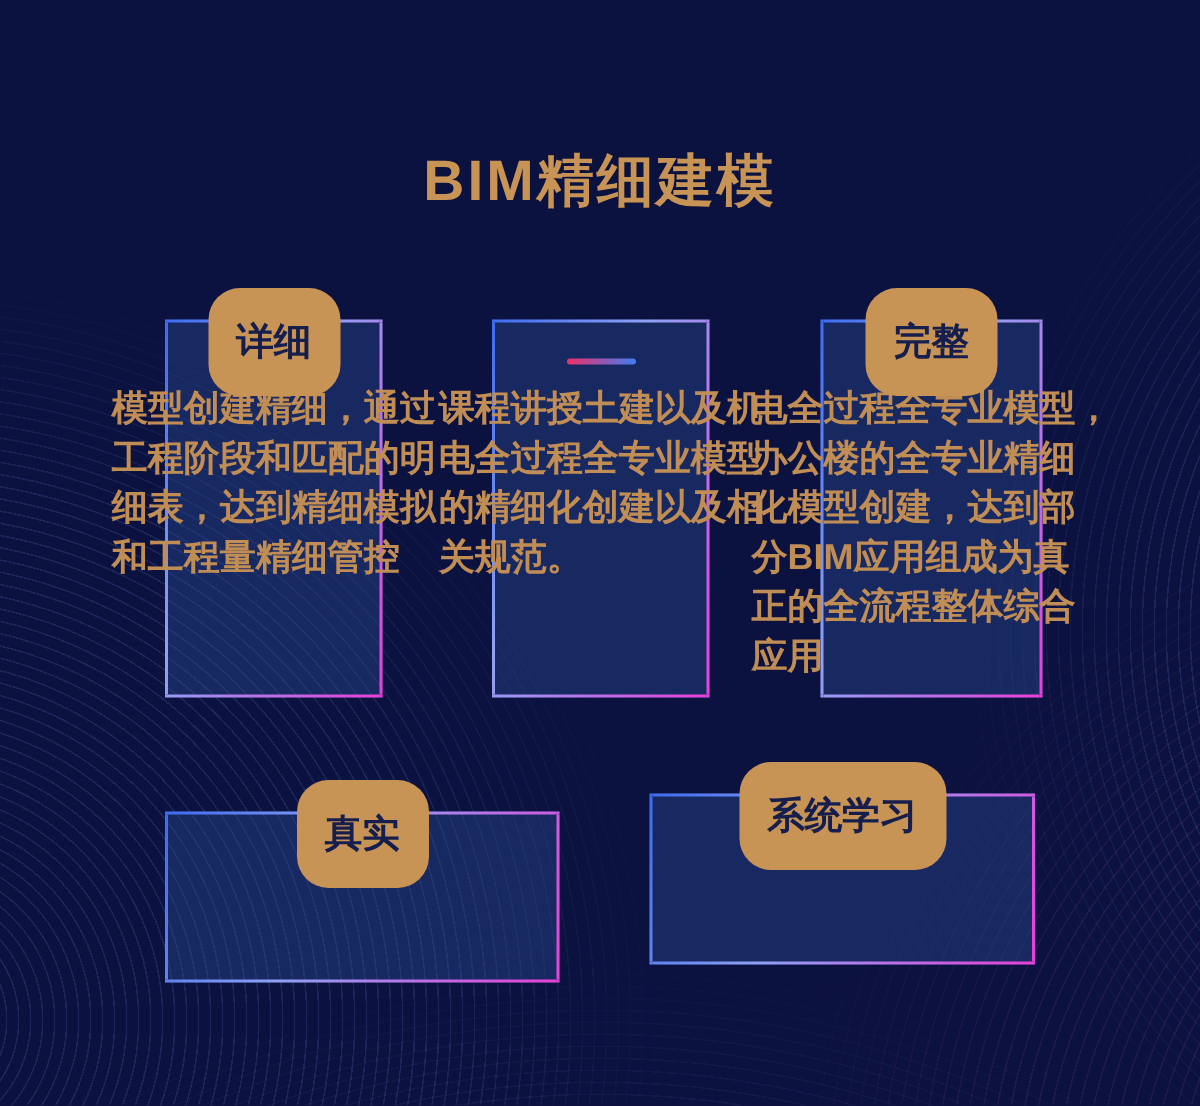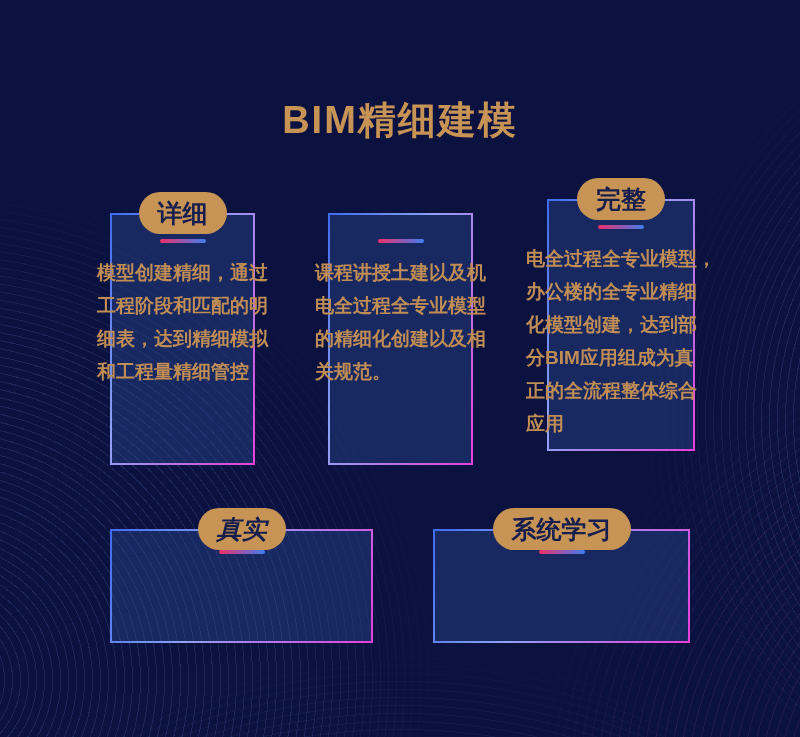--- a/index.html
+++ b/index.html
@@ -62,21 +62,21 @@
       var(--border-light, #8fa2f4) 40%,
       var(--border-pink, #e840d8) 100%) 1;
   }
   .badge {
     position: absolute;
     top: -21px;
     left: 50%;
     transform: translateX(-50%);
     height: 42px;
     line-height: 42px;
-    padding: 0 19px;
+    padding: 15px 19px;
     min-width: 50px;
     border-radius: 21px;
     background: var(--gold, #c89455);
     color: var(--badge-text, #161e4d);
     font-size: 25px;
     font-weight: bold;
     white-space: nowrap;
     text-align: center;
     z-index: 2;
   }
@@ -93,32 +93,32 @@
   }
   .row1 .accent-dash { top: 26px; }
   .row2 .accent-dash { top: 21px; }
   .card-body {
     position: absolute;
     left: 50%;
     transform: translateX(-50%);
     width: max-content;
     white-space: pre-line;
     text-align: left;
-    font-size: 19px;
+    font-size: 24px;
     font-weight: bold;
     line-height: 33px;
     color: var(--gold-body, #c08d55);
   }
   .row1 .card-body { top: 43px; }
   .row2 .card-body { top: 41px; }
 
   #card-detailed     { left: 110px; top: 213px; width: 145px; height: 252px; }
   #card-full-process { left: 328px; top: 213px; width: 145px; height: 252px; }
-  #card-complete     { left: 547px; top: 199px; width: 148px; height: 252px; }
-  #card-real         { left: 110px; top: 529px; width: 263px; height: 114px; font-style: italic; }
+  #card-complete     { left: 547px; top: 213px; width: 148px; height: 252px; }
+  #card-real         { left: 110px; top: 541px; width: 263px; height: 114px; }
   #card-systematic   { left: 433px; top: 529px; width: 257px; height: 114px; }
 </style>
 </head>
 <body>
 
 <div id="stage">
 
   <div class="wave wave-blue" id="wave-left-bottom"></div>
   <div class="wave wave-blue" id="wave-bottom-center"></div>
   <div class="wave wave-blue" id="wave-right-middle"></div>

